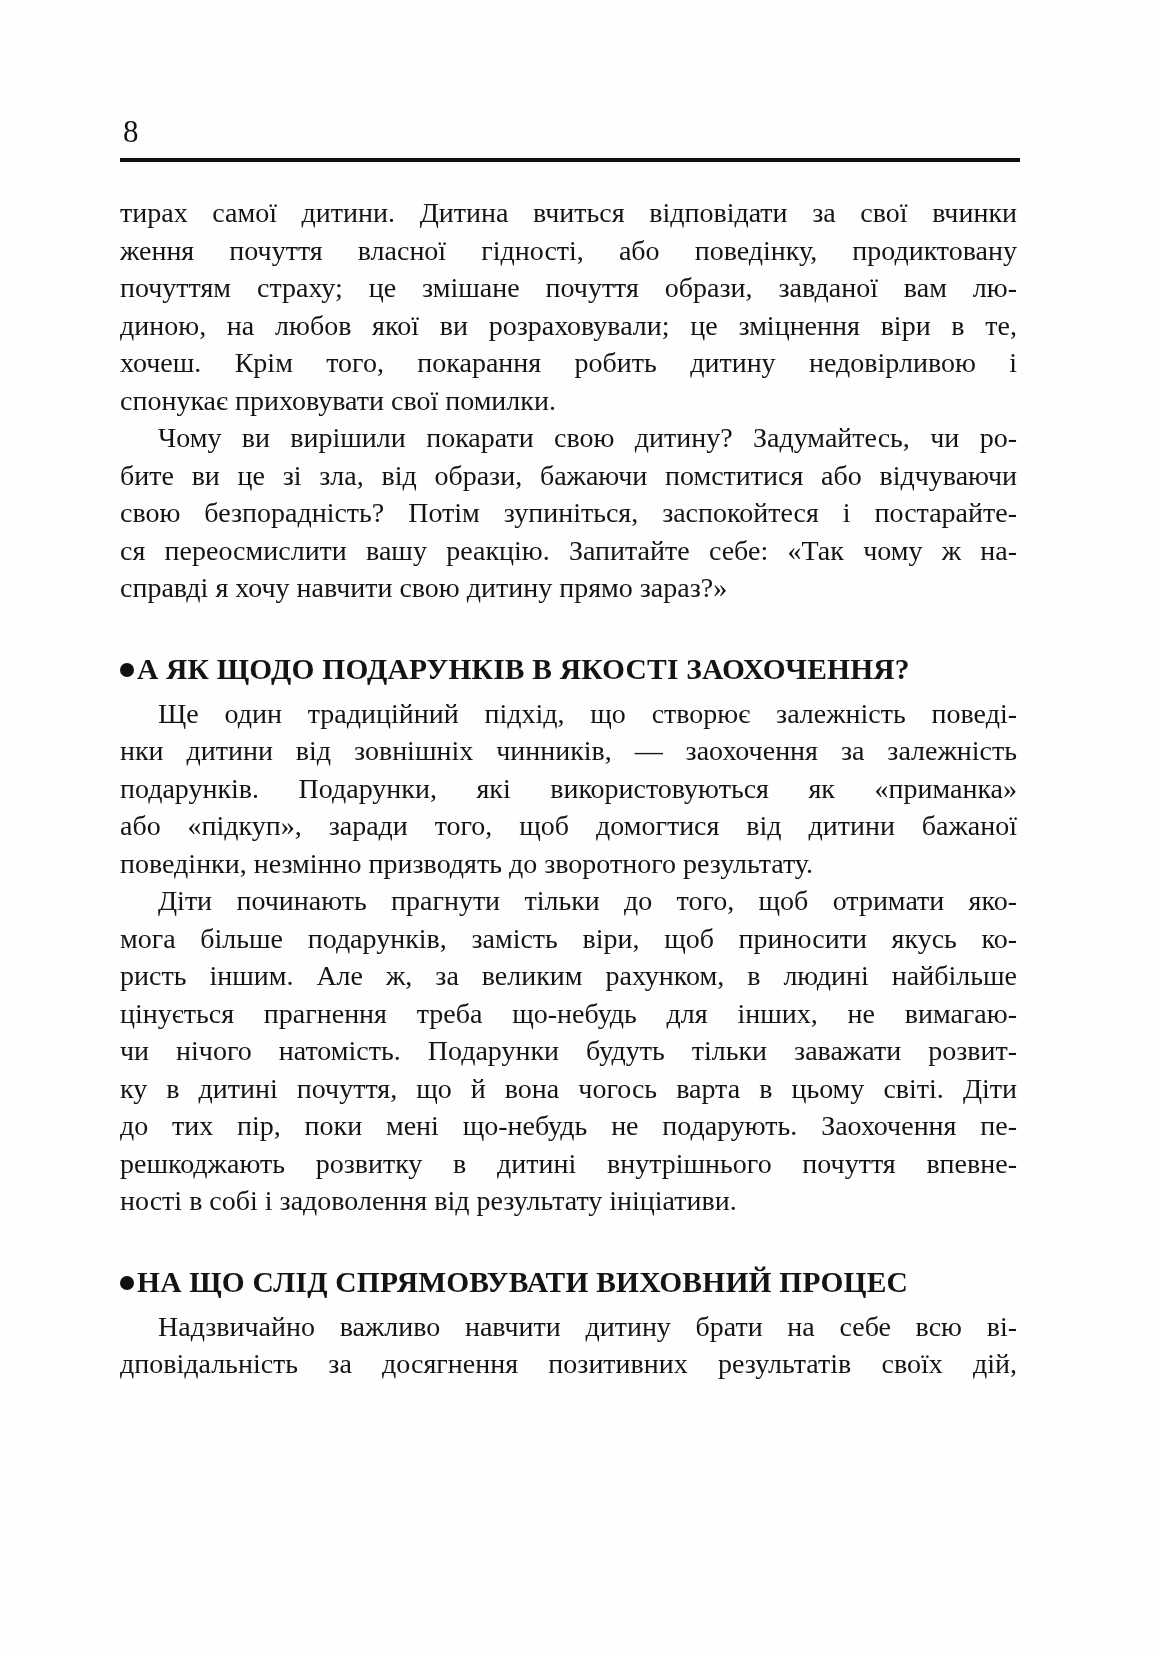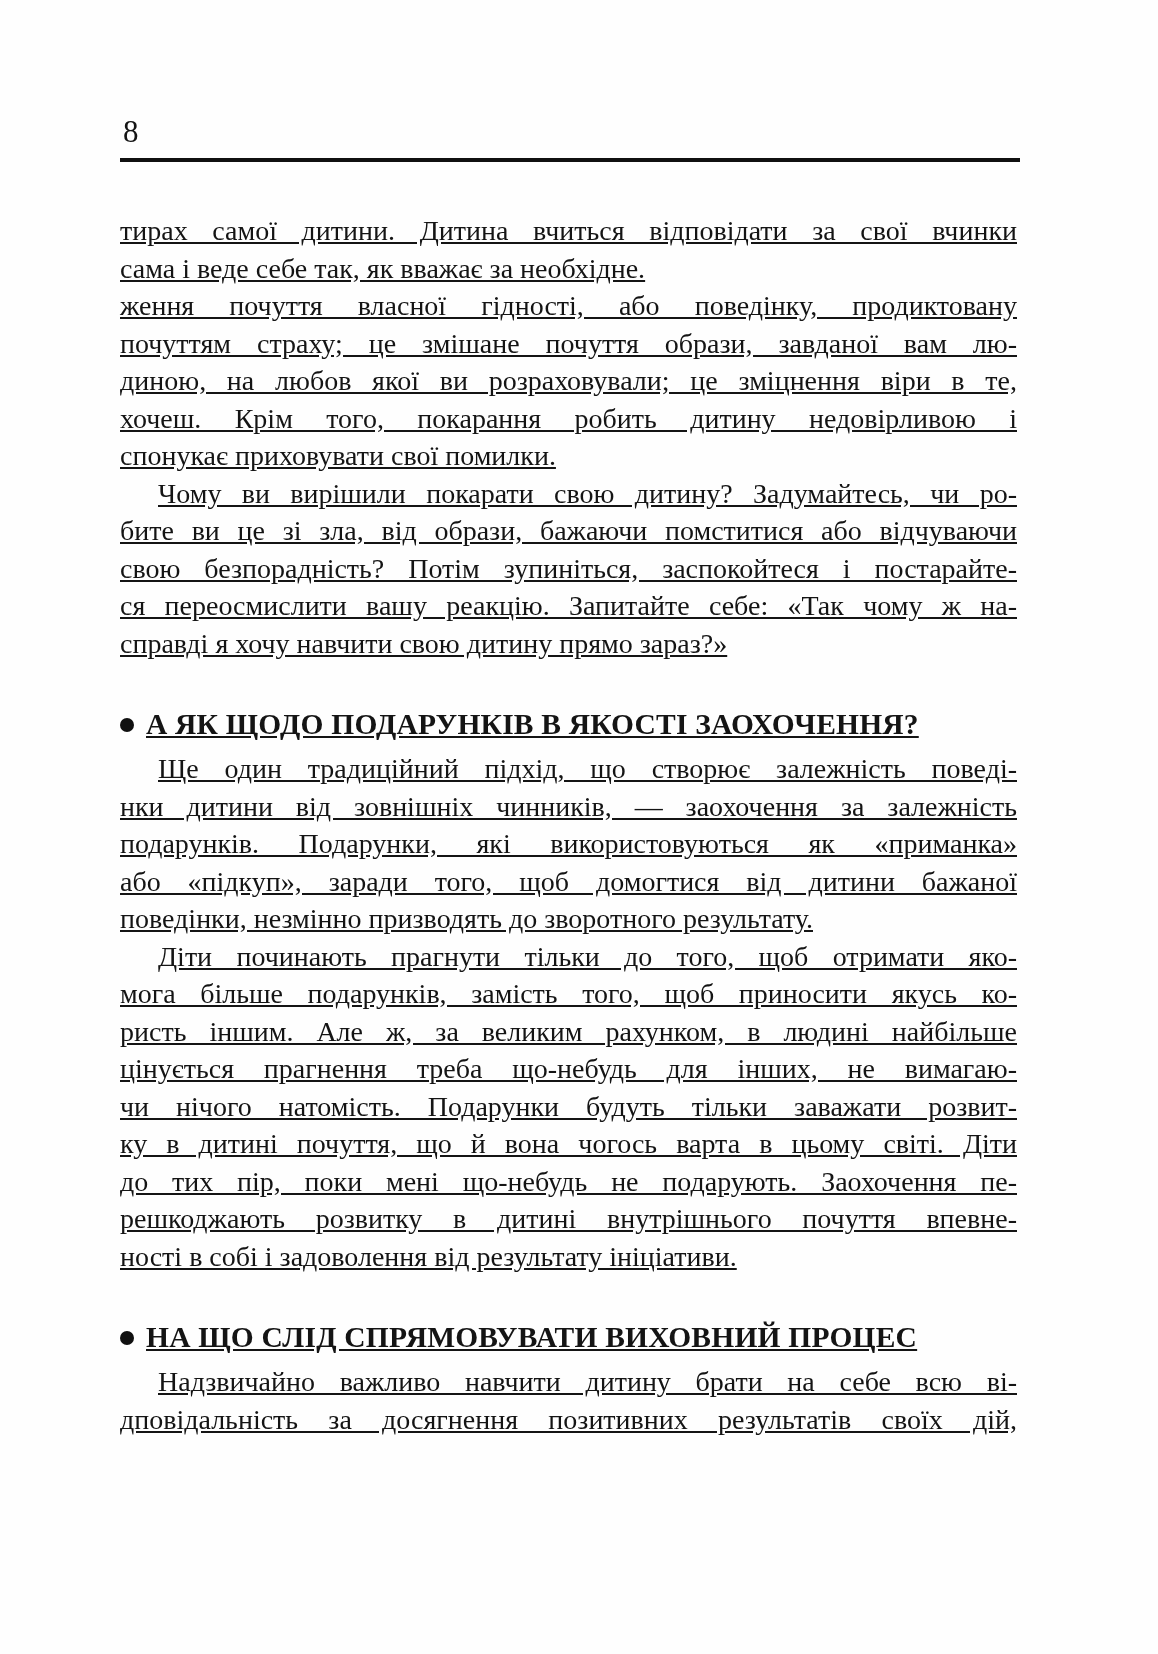--- a/index.html
+++ b/index.html
@@ -27,38 +27,37 @@
     position: absolute;
     left: 120px;
     top: 158px;
     width: 900px;
     height: 4px;
     background: #101010;
   }
   .text-column {
     position: absolute;
     left: 120px;
-    top: 212px;
+    top: 194px;
     width: 897px;
     font-size: 28px;
     line-height: 37.5px;
-    text-decoration: underline;
   }
   .paragraph { margin: 0; }
   .paragraph-line {
     text-align: justify;
     text-align-last: justify;
     text-justify: inter-word;
   }
   .paragraph-line.last { text-align-last: left; }
   .paragraph-line.first { text-indent: 38px; }
   .section-heading {
     display: flex;
     align-items: center;
-    gap: 12px;
+    gap: 3px;
     margin-top: 42px;
     margin-bottom: 6px;
     font-weight: bold;
     font-size: 29.5px;
     line-height: 40px;
     letter-spacing: 0.2px;
   }
   .bullet {
     width: 14px;
     height: 14px;
@@ -72,21 +71,20 @@
 <body>
 
 <div class="page">
   <header>
     <div class="page-number">8</div>
     <div class="header-rule"></div>
   </header>
   <main class="text-column">
       <div class="paragraph">
         <div class="paragraph-line">тирах самої дитини.  Дитина вчиться відповідати за свої вчинки</div>
-        <div class="paragraph-line last">сама і веде себе так, як вважає за необхідне.</div>
       </div>
       <div class="paragraph">
         <div class="paragraph-line">ження почуття власної гідності, або поведінку, продиктовану</div>
         <div class="paragraph-line">почуттям страху;  це змішане почуття образи, завданої вам лю-</div>
         <div class="paragraph-line">диною, на любов якої ви розраховували;  це зміцнення віри в те,</div>
         <div class="paragraph-line">хочеш.  Крім того, покарання робить дитину недовірливою і</div>
         <div class="paragraph-line last">спонукає приховувати свої помилки.</div>
       </div>
       <div class="paragraph">
         <div class="paragraph-line first">Чому ви вирішили покарати свою дитину?  Задумайтесь, чи ро-</div>
@@ -101,21 +99,21 @@
       </div>
       <div class="paragraph">
         <div class="paragraph-line first">Ще один традиційний підхід, що створює залежність поведі-</div>
         <div class="paragraph-line">нки дитини від зовнішніх чинників, — заохочення за залежність</div>
         <div class="paragraph-line">подарунків.  Подарунки, які використовуються як «приманка»</div>
         <div class="paragraph-line">або «підкуп», заради того, щоб домогтися від дитини бажаної</div>
         <div class="paragraph-line last">поведінки, незмінно призводять до зворотного результату.</div>
       </div>
       <div class="paragraph">
         <div class="paragraph-line first">Діти починають прагнути тільки до того, щоб отримати яко-</div>
-        <div class="paragraph-line">мога більше подарунків, замість того, щоб приносити якусь ко-</div>
+        <div class="paragraph-line">мога більше подарунків, замість віри, щоб приносити якусь ко-</div>
         <div class="paragraph-line">ристь іншим.  Але ж, за великим рахунком, в людині найбільше</div>
         <div class="paragraph-line">цінується прагнення треба що-небудь для інших, не вимагаю-</div>
         <div class="paragraph-line">чи нічого натомість. Подарунки будуть тільки заважати розвит-</div>
         <div class="paragraph-line">ку в дитині почуття, що й вона чогось варта в цьому світі. Діти</div>
         <div class="paragraph-line">до тих пір, поки мені що-небудь не подарують. Заохочення пе-</div>
         <div class="paragraph-line">решкоджають розвитку в дитині внутрішнього почуття впевне-</div>
         <div class="paragraph-line last">ності в собі і задоволення від результату ініціативи.</div>
       </div>
       <div class="section-heading">
         <span class="bullet"></span>

